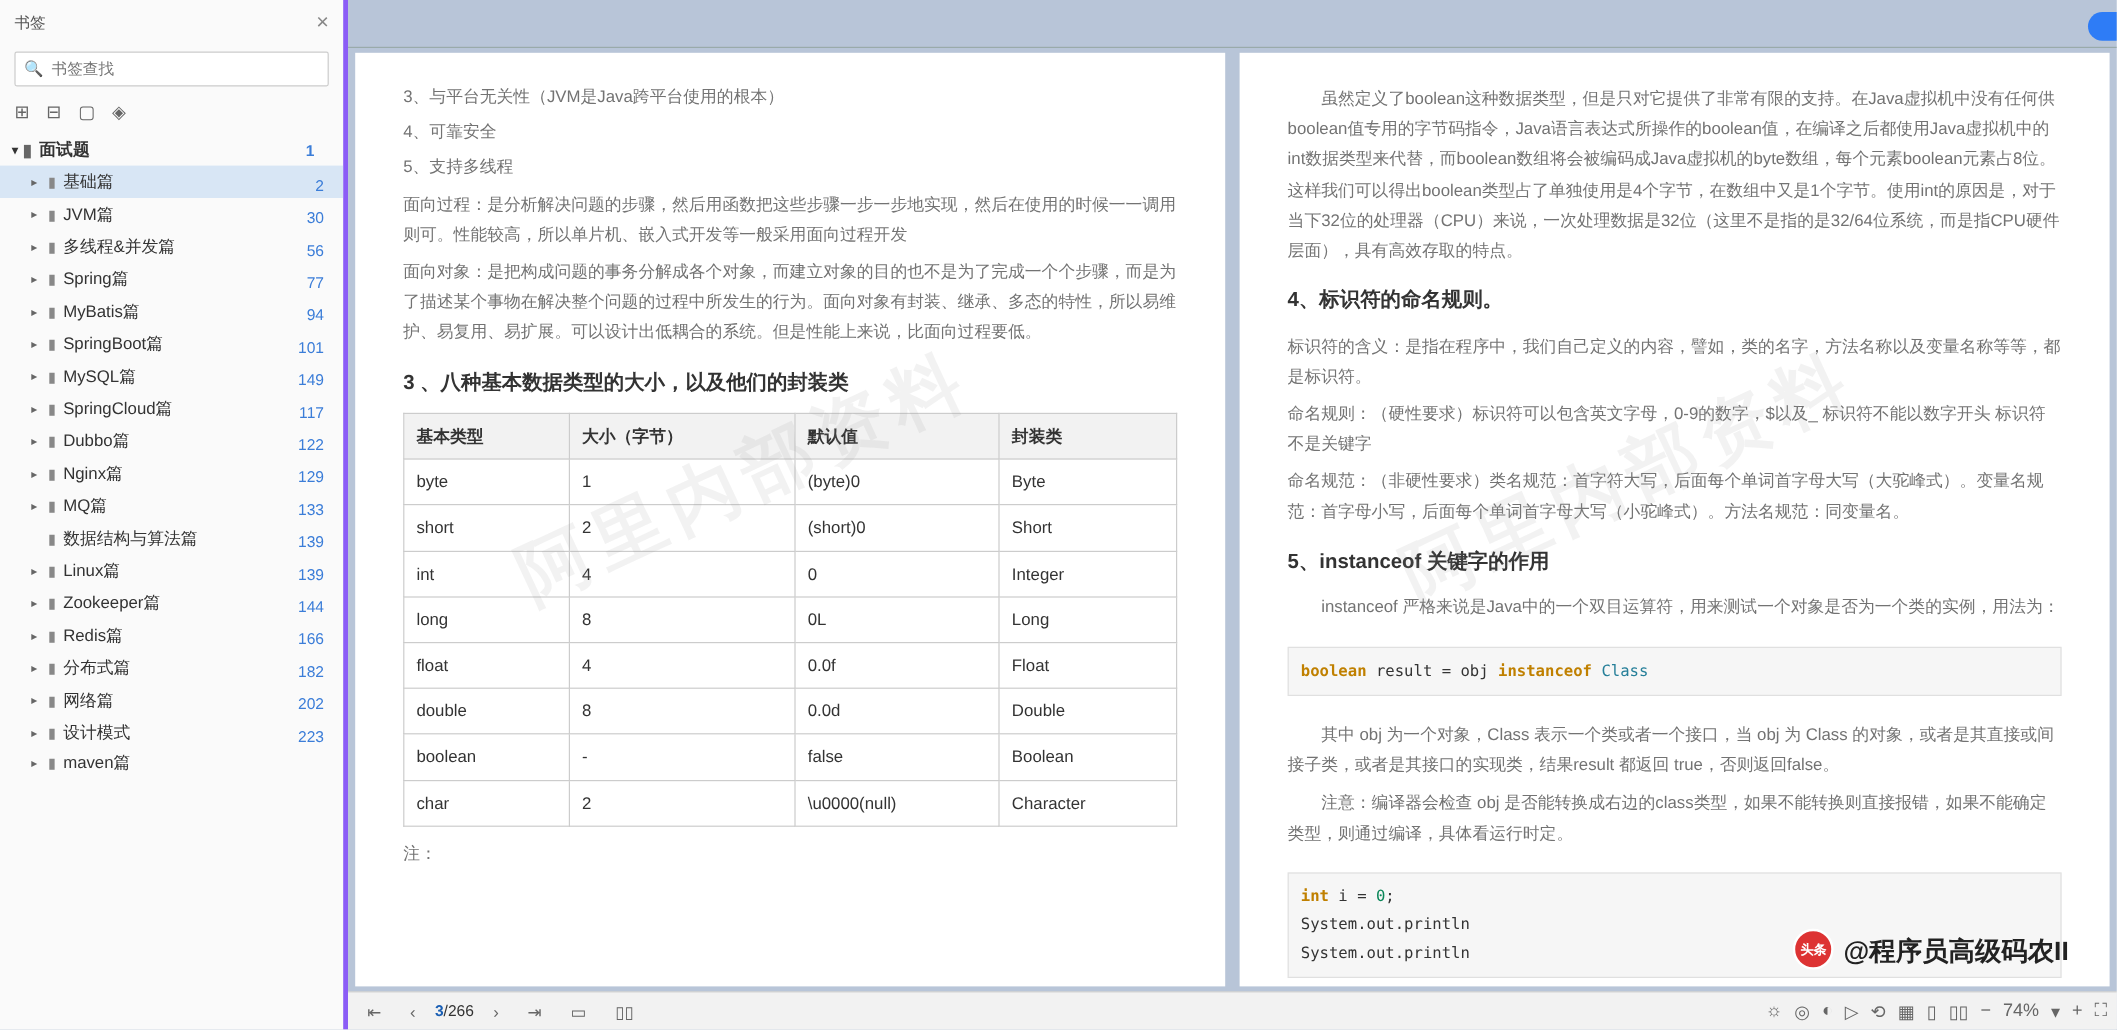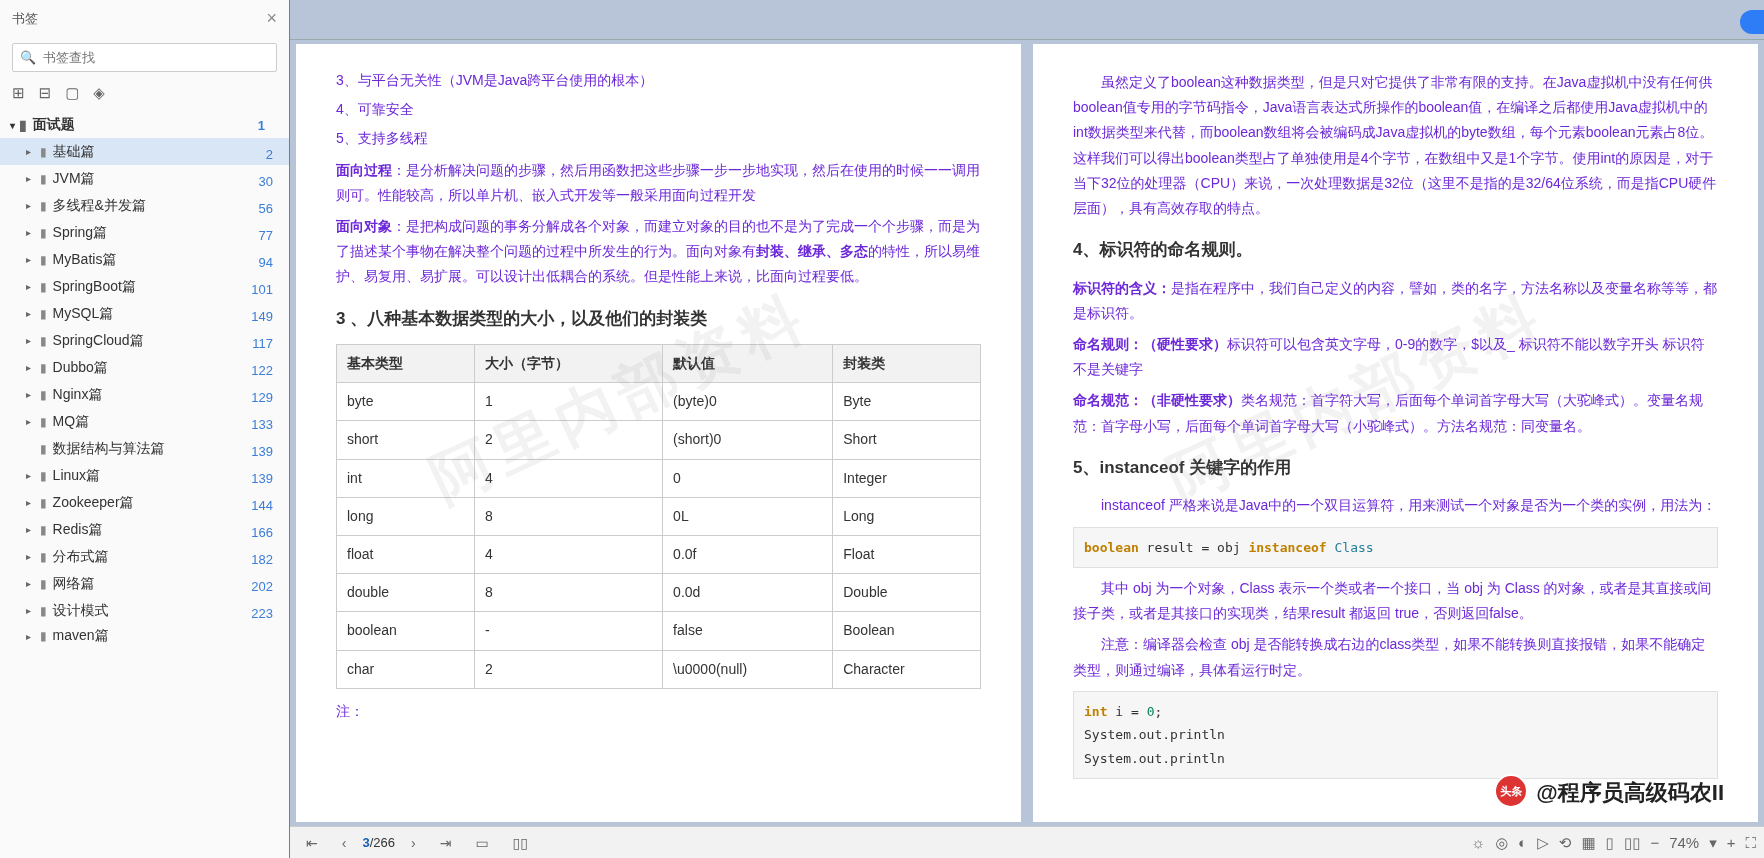--- a/index.html
+++ b/index.html
@@ -1,17 +1,17 @@
 <!DOCTYPE html>
 <html><head>
 <meta charset="utf-8">
 <style>
 *{box-sizing:border-box;margin:0;padding:0}
 body{font-family:"Microsoft YaHei",Arial,sans-serif;font-size:13px;color:#333;background:#f5f5f5;overflow:hidden;height:858px;width:1764px;position:relative}
-.sidebar{position:absolute;left:0;top:0;width:290px;height:100%;background:#fafafa;border-right:1px solid #8b5cf6;display:flex;flex-direction:column}
+.sidebar{position:absolute;left:0;top:0;width:290px;height:100%;background:#fafafa;border-right:4px solid #8b5cf6;display:flex;flex-direction:column}
 .sb-header{display:flex;align-items:center;justify-content:space-between;padding:8px 12px;font-size:13px;color:#555}
 .sb-close{cursor:pointer;font-size:18px;color:#888}
 .sb-search{margin:6px 12px;position:relative}
 .sb-search input{width:100%;padding:6px 8px 6px 30px;border:1px solid #ccc;border-radius:2px;font-size:13px}
 .sb-search .sicon{position:absolute;left:8px;top:7px;color:#999}
 .sb-toolbar{display:flex;gap:14px;padding:6px 12px;color:#666}
 .sb-toolbar span{cursor:pointer;font-size:15px}
 .sb-tree{flex:1;overflow-y:auto;padding:4px 0}
 .tree-root{display:flex;align-items:center;padding:4px 10px;cursor:pointer;font-size:14px;font-weight:bold}
 .tree-root .toggle{font-size:10px;margin-right:4px}
@@ -21,27 +21,27 @@
 .tree-item .left{display:flex;align-items:center;gap:6px}
 .tree-item .toggle{font-size:10px;color:#666;width:8px}
 .tree-item .bmicon{color:#888;font-size:12px}
 .tree-item .count{color:#3b7dd8;font-size:13px;padding:6px 2px 0 0}
 .root-count{color:#3b7dd8;font-size:13px;margin-left:auto;padding-right:14px}
 .main{position:absolute;left:290px;top:0;right:0;height:100%;display:flex;flex-direction:column}
 .top-bar{height:40px;background:#b8c5d8;border-bottom:1px solid #9aa}
 .page-area{flex:1;display:flex;background:#b8c5d8;overflow:hidden;position:relative}
 .page{background:#fff;margin:4px 6px;padding:20px 40px;flex:1;overflow:hidden;font-size:14px;line-height:1.8;position:relative}
 .page h3{font-size:17px;font-weight:bold;margin:14px 0 10px}
-.page p{margin:6px 0;color:#6d28d9}
+.page p{margin:6px 0;color:#737373}
 .page .li{margin:4px 0}
-.page b{font-weight:bold}
+.page b{font-weight:normal}
 .tbl{border-collapse:collapse;width:100%;margin:10px 0}
 .tbl th,.tbl td{border:1px solid #ccc;padding:6px 10px;text-align:left;font-size:14px}
 .tbl th{background:#f2f2f2;font-weight:bold}
-.code-block{background:#f6f6f6;border:1px solid #e0e0e0;padding:8px 10px;font-family:Consolas,monospace;font-size:13px;margin:8px 0;white-space:pre}
+.code-block{background:#f6f6f6;border:1px solid #e0e0e0;padding:8px 10px;font-family:Consolas,monospace;font-size:13px;margin:20px 0;white-space:pre}
 .code-block .kw{color:#c08000;font-weight:bold}
 .code-block .cls{color:#267f99}
 .watermark{position:absolute;font-size:60px;color:rgba(150,150,150,0.12);transform:rotate(-25deg);pointer-events:none;font-weight:bold;letter-spacing:8px}
 .wm1{left:120px;top:300px}
 .wm2{left:120px;top:300px}
 .footer{height:32px;background:#f2f2f2;border-top:1px solid #ccc;display:flex;align-items:center;padding:0 8px;gap:8px;color:#555;font-size:13px}
 .footer .nav-btn{padding:2px 8px;cursor:pointer;color:#666;font-size:14px}
 .footer .pginfo{color:#333}
 .footer .cur{color:#1a5fb4;font-weight:bold}
 .footer .spacer{flex:1}

